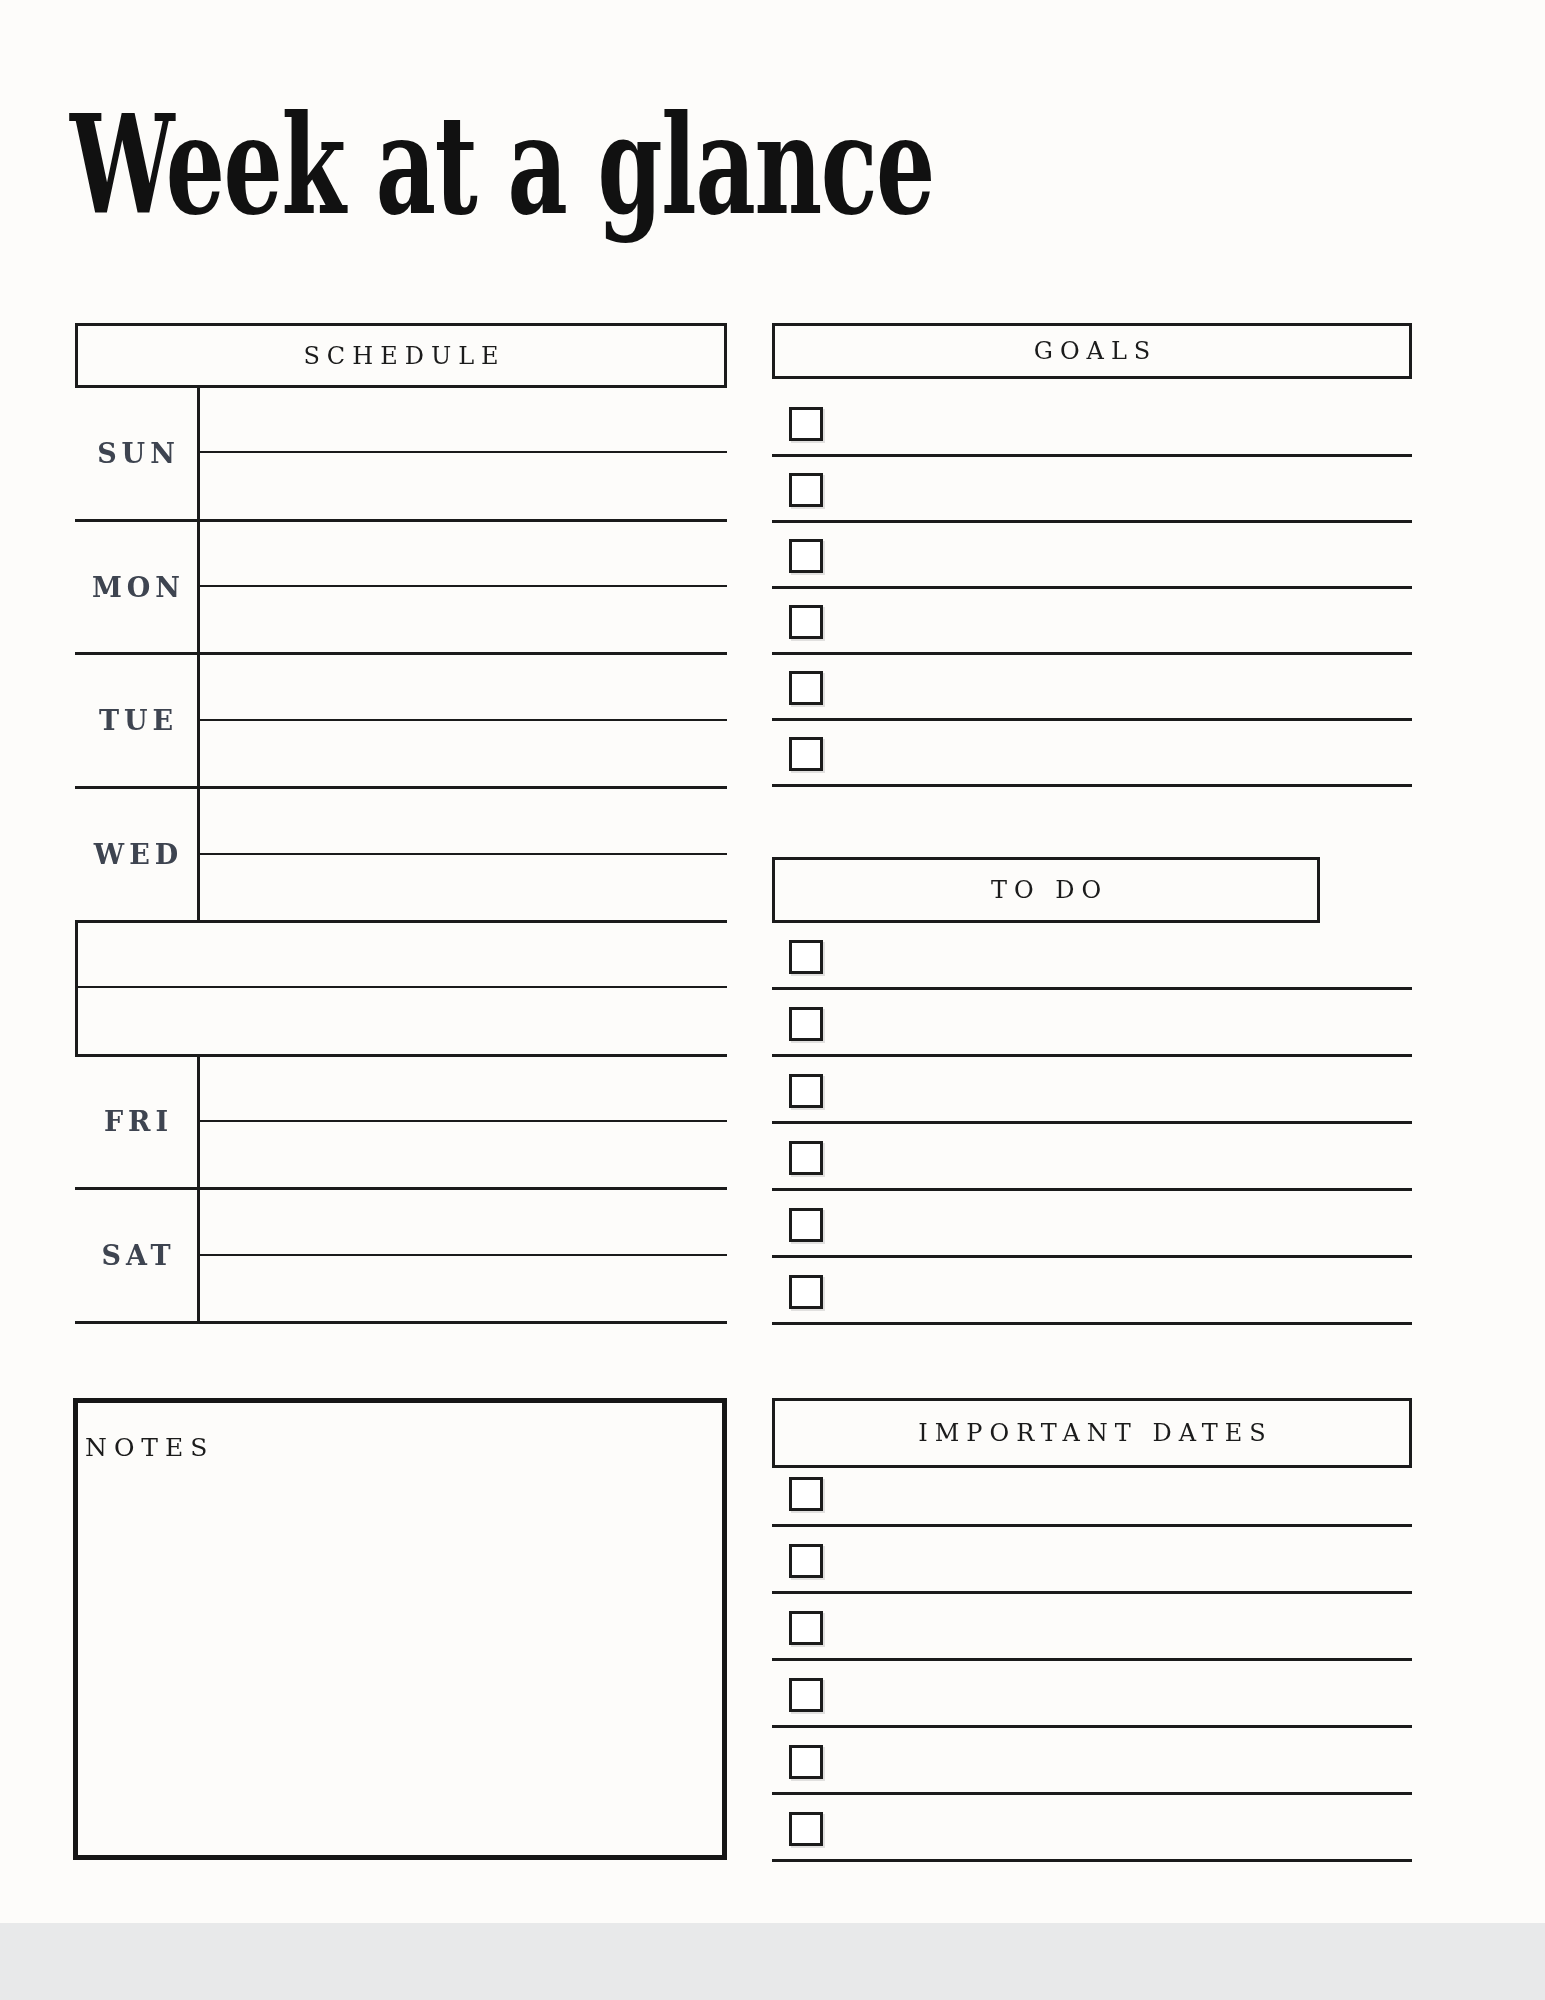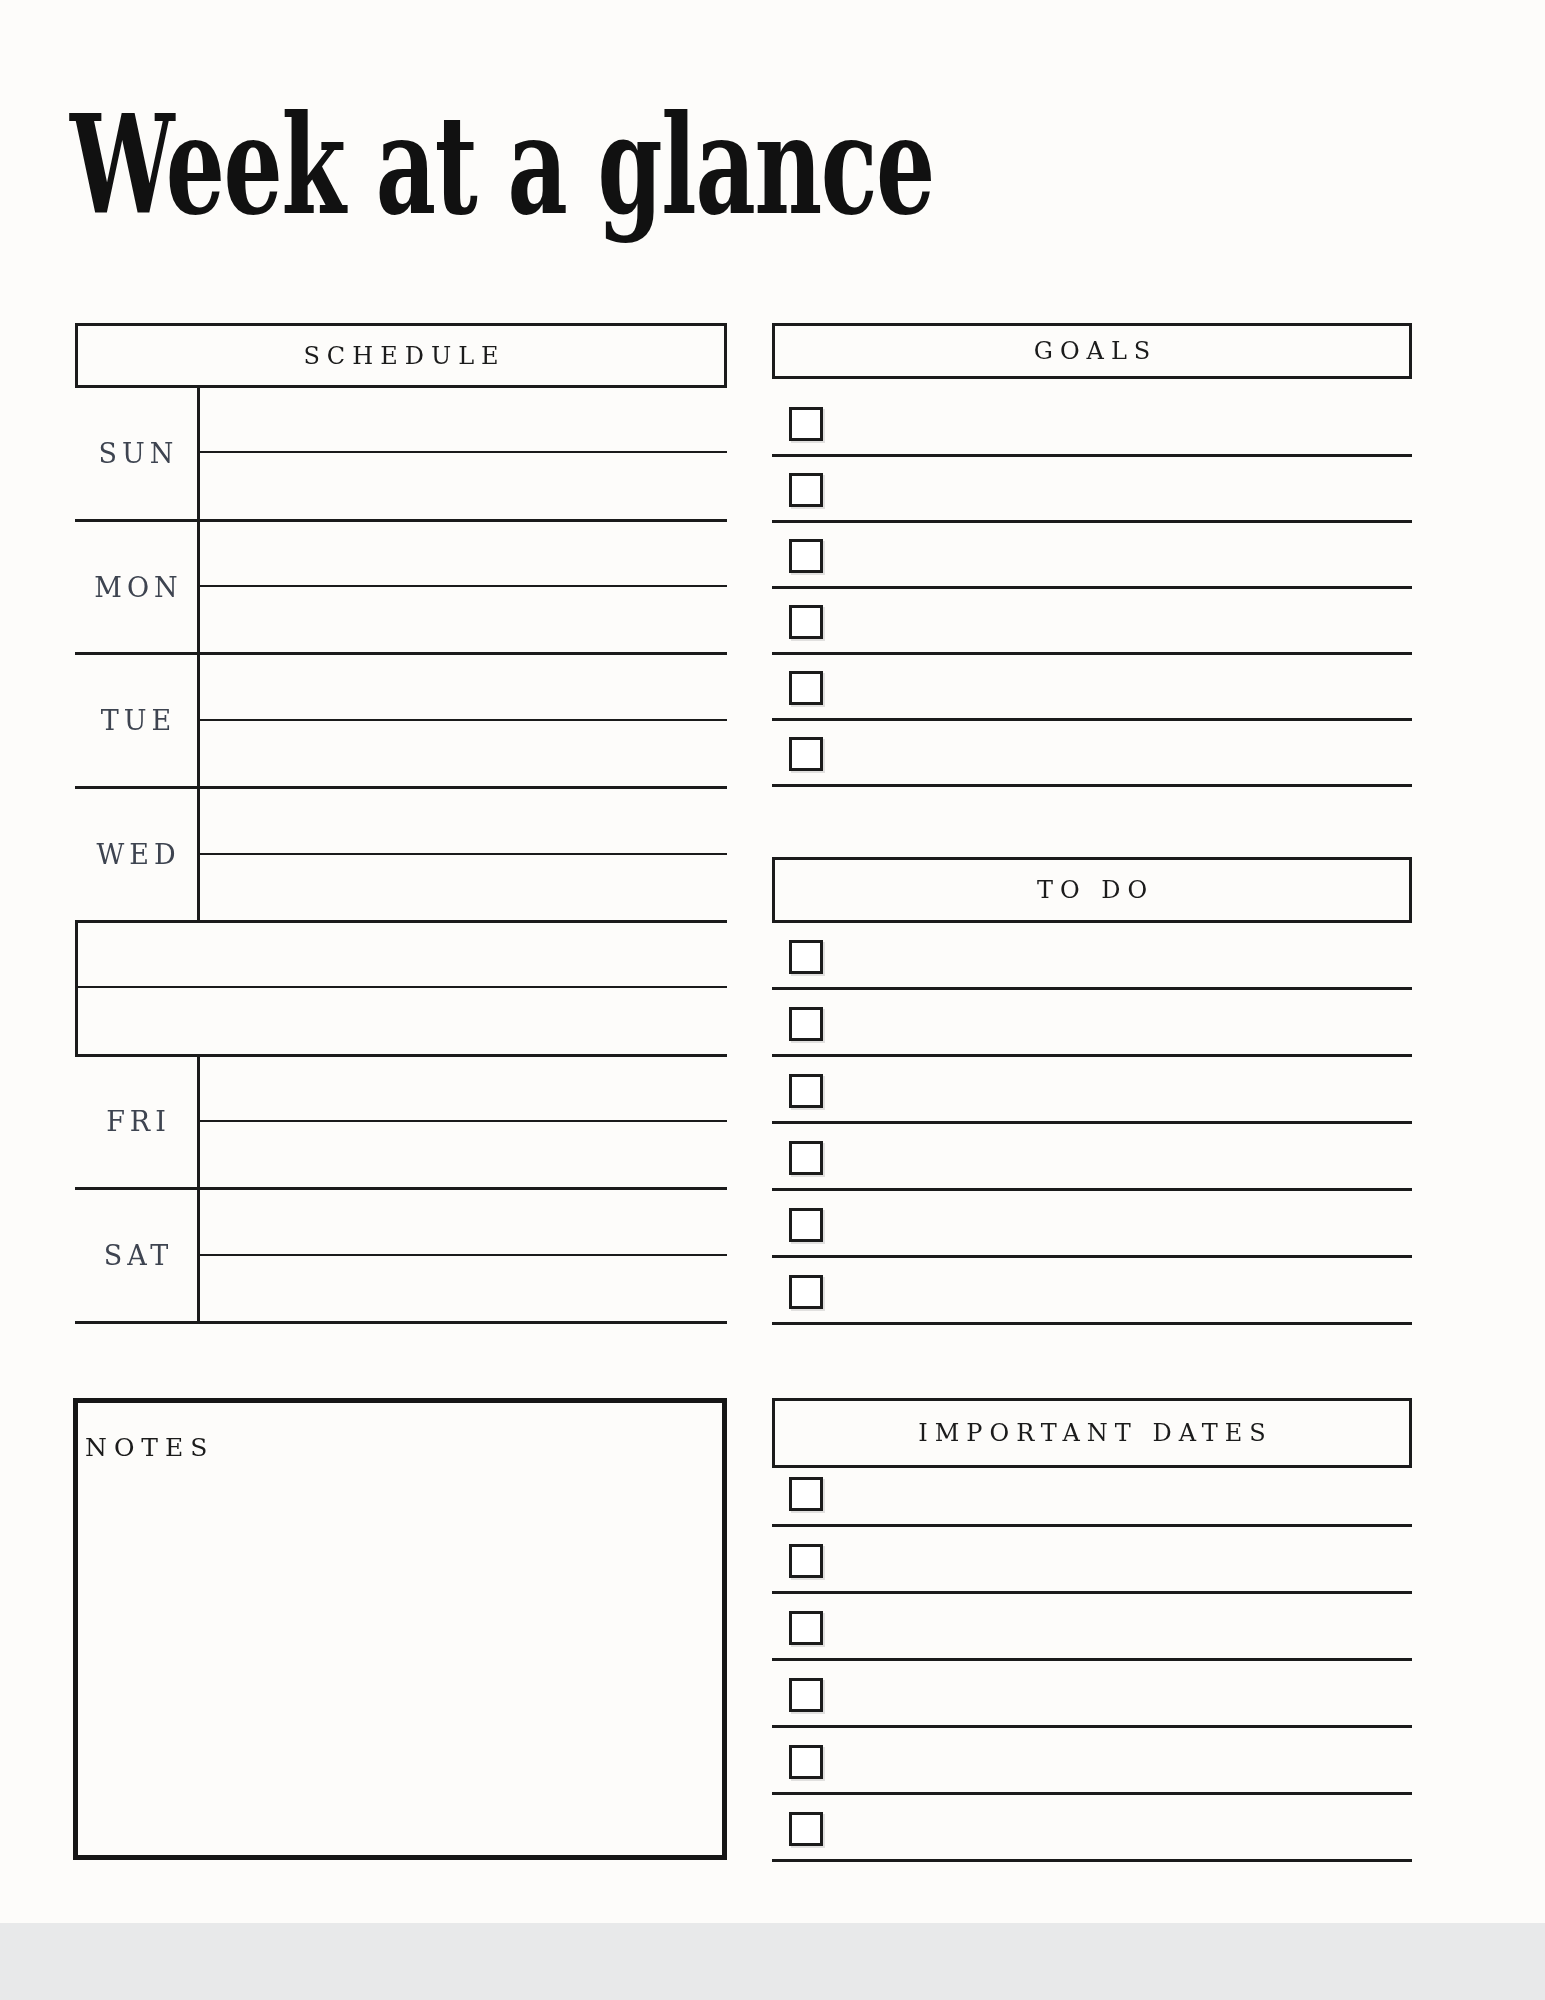--- a/index.html
+++ b/index.html
@@ -44,21 +44,21 @@
     flex:1 1 0;display:flex;
     border-bottom:3px solid var(--ink,#1b1b1b);
     box-sizing:border-box;
   }
   .sched-day-cell{
     width:122px;flex:0 0 122px;
     display:flex;align-items:center;justify-content:center;
     box-sizing:border-box;
   }
   .day-label{
-    font-weight:normal;font-size:27px;
+    font-weight:bold;font-size:27px;
     letter-spacing:5px;padding-left:5px;
     color:var(--day-ink,#3e4450);
   }
   .sched-write-cell{
     flex:1 1 auto;
     border-left:3px solid var(--ink,#1b1b1b);
     display:flex;flex-direction:column;
     box-sizing:border-box;
   }
   .sched-mid-line{
@@ -183,21 +183,21 @@
       <span class="checkbox"></span>
     </div>
     <div class="check-row" style="height: 66px;">
       <span class="checkbox"></span>
     </div>
     <div class="check-row" style="height: 66px;">
       <span class="checkbox"></span>
     </div>
   </div>
 
-<div class="abs hdr-box" style="left:772px;top:857px;width:640px;height:66px;">
+<div class="abs hdr-box" style="left:772px;top:857px;width:548px;height:66px;">
   <span class="hdr-text">TO DO</span>
 </div>
 
 <div class="abs check-list" style="top:923px;" id="todo-list">
     <div class="check-row" style="height: 67px;">
       <span class="checkbox"></span>
     </div>
     <div class="check-row" style="height: 67px;">
       <span class="checkbox"></span>
     </div>

